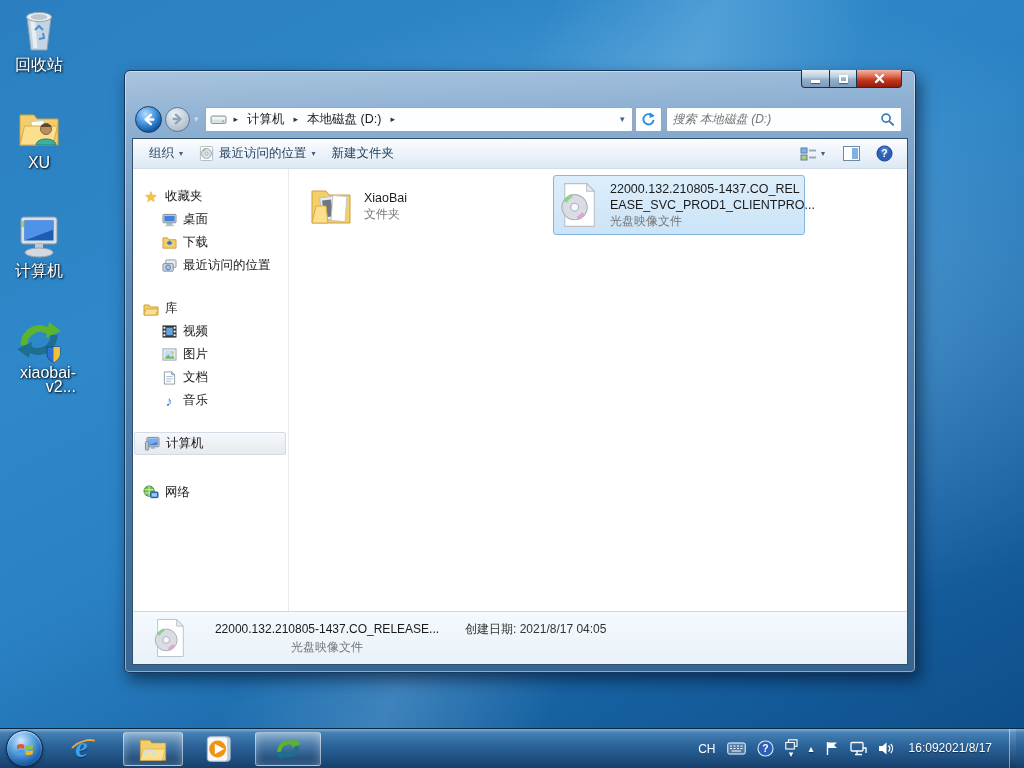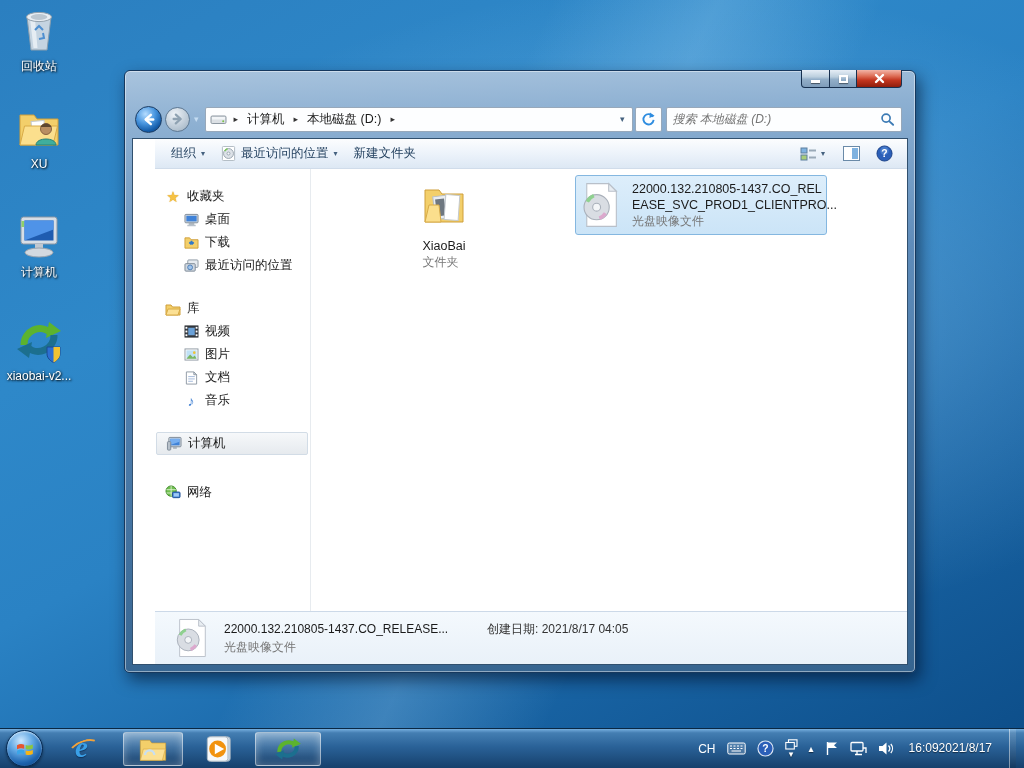--- a/index.html
+++ b/index.html
@@ -9,21 +9,21 @@
   .desktop { position:absolute; inset:0;
     background:
       linear-gradient(115deg, rgba(255,255,255,0) 40%, rgba(190,230,255,.22) 52%, rgba(255,255,255,0) 64%),
       radial-gradient(ellipse 920px 520px at 66% 40%, rgba(170,220,255,.38), rgba(170,220,255,0) 62%),
       linear-gradient(152deg, #2b7fc0 0%, #2e88c9 30%, #2a82c4 48%, #1a67a8 70%, #0c4c87 100%);
   }
 
   
   .dicon { position:absolute; left:2px; width:74px; text-align:center; cursor:default; }
   .dicon .dic { display:block; height:48px; margin:0 auto 2px; width:48px; }
-  .dicon .dlabel { display:inline-block; color:#fff; font-size:12px; line-height:14px;
+  .dicon .dlabel { display:inline-block; color:#fff; font-size:16px; line-height:14px;
     text-shadow:1px 1px 2px rgba(0,0,0,.85), 0 0 3px rgba(0,0,0,.6);text-align:right; }
 
   
   .window { position:absolute; left:124px; top:70px; width:792px; height:603px;
     border:1px solid #16385e; border-radius:6px 6px 5px 5px;
     background:linear-gradient(178deg, #a9c4de 0%, #8db0d2 9%, #5f8cba 32%, #4a7aa9 60%, #36648f 100%);
     box-shadow:inset 0 0 0 1px rgba(255,255,255,.45), 4px 7px 16px rgba(0,10,30,.55); }
 
   .caption-buttons { position:absolute; top:-1px; right:13px; display:flex; }
   .cap-btn { height:18px; border:1px solid #17304f; border-top:none;
@@ -51,21 +51,21 @@
   .addressbar .crumb { padding:1px 2px; }
   .addressbar .bar-caret { margin-left:auto; color:#44617f; font-size:9px; padding-right:3px; }
   .refreshbox { height:25px; width:27px; margin-left:2px; background:#fdfeff;
     border:1px solid #97a8ba; border-radius:2px; display:flex; align-items:center; justify-content:center; }
   .searchbox { height:25px; width:236px; margin-left:4px; background:#fdfeff;
     border:1px solid #97a8ba; border-radius:2px; display:flex; align-items:center; padding:0 6px; }
   .searchbox input { flex:1; border:none; outline:none; background:transparent;
     font-style:italic; font-size:12px; color:#7a7a7a; font-family:"Liberation Sans",sans-serif; min-width:0; }
 
   .win-body { position:absolute; left:7px; right:7px; top:67px; bottom:7px;
-    background:#fff; border:1px solid #31506e; display:flex; flex-direction:column;padding-left:22px; }
+    background:#fff; border:1px solid #31506e; display:flex; flex-direction:column; }
 
   .toolbar { height:30px; flex:0 0 auto; display:flex; align-items:center;
     background:linear-gradient(#fcfdfe, #eef4fb 45%, #dde8f4);
     border-bottom:1px solid #d0dcea; font-size:12.5px; color:#1f3d5c; padding:0 8px; }
   .tb-item { display:flex; align-items:center; gap:5px; padding:3px 8px; border-radius:2px; }
   .tb-caret { font-size:8px; color:#44617f; }
   .tb-right { margin-left:auto; display:flex; align-items:center; gap:12px; padding-right:4px; }
 
   .content { flex:1 1 auto; display:flex; min-height:0; }
   .sidebar { width:156px; flex:0 0 auto; padding-top:16px; font-size:12.5px; color:#1a1a1a;
@@ -76,31 +76,31 @@
   .side-gap { height:20px; }
   .side-row.selected { margin:0 2px 0 1px; padding-left:9px;
     background:linear-gradient(#f6f8fa, #e6eaee); border:1px solid #d2dce6; border-radius:2px; }
   .star { color:#f6c244; font-size:15px; text-shadow:0 0 1px #c98f1b; }
   .note { color:#3f7fd2; font-size:14px; font-weight:bold; }
 
   .main { flex:1; position:relative; background:#fff; }
   .tile { position:absolute; display:flex; gap:9px; align-items:center; padding:3px; border:1px solid transparent; }
   .tile .t-text { font-size:12.5px; line-height:16px; color:#1b1b1b; }
   .tile .t-type { color:#777; font-size:12px; }
-  .tile.folder-tile { left:14px; top:8px; width:238px; height:58px;flex-direction:column; }
+  .tile.folder-tile { left:14px; top:8px; width:238px; height:58px; }
   .tile.iso-tile { left:264px; top:6px; width:252px; height:60px; border-radius:3px;
     background:linear-gradient(#ddeefb, #cbe4f7); border:1px solid #84b7e0; }
 
   .details { height:53px; flex:0 0 auto; border-top:1px solid #ccd9e8;
     background:linear-gradient(#f4f9fd, #e9f1f9); display:flex; align-items:center;
     padding:0 10px 0 18px; gap:13px; font-size:12px; color:#333; }
   .d-col { display:flex; flex-direction:column; gap:3px; line-height:15px; }
   .d-name { color:#1a1a1a; }
   .d-type { color:#767676; }
-  .d-col.c1 { width:250px; }
+  .d-col.c1 { width:250px;align-items:center; }
   .d-col.c2 { width:188px; }
 
   
   .taskbar { position:absolute; left:0; right:0; bottom:0; height:40px;
     background:linear-gradient(#76aede 0%, #447eb2 10%, #2a6298 45%, #16406c 100%);
     border-top:1px solid #0a2742; display:flex; align-items:center; }
   .start-orb { width:37px; height:37px; margin:0 3px 0 6px; border-radius:50%;
     border:1px solid #072a52; flex:0 0 auto;
     background:radial-gradient(circle at 40% 28%, #cde8ff 0%, #62a8e4 35%, #1d63ae 68%, #093a73 100%);
     box-shadow:inset 0 1px 2px rgba(255,255,255,.7), 0 1px 3px rgba(0,0,0,.45);

